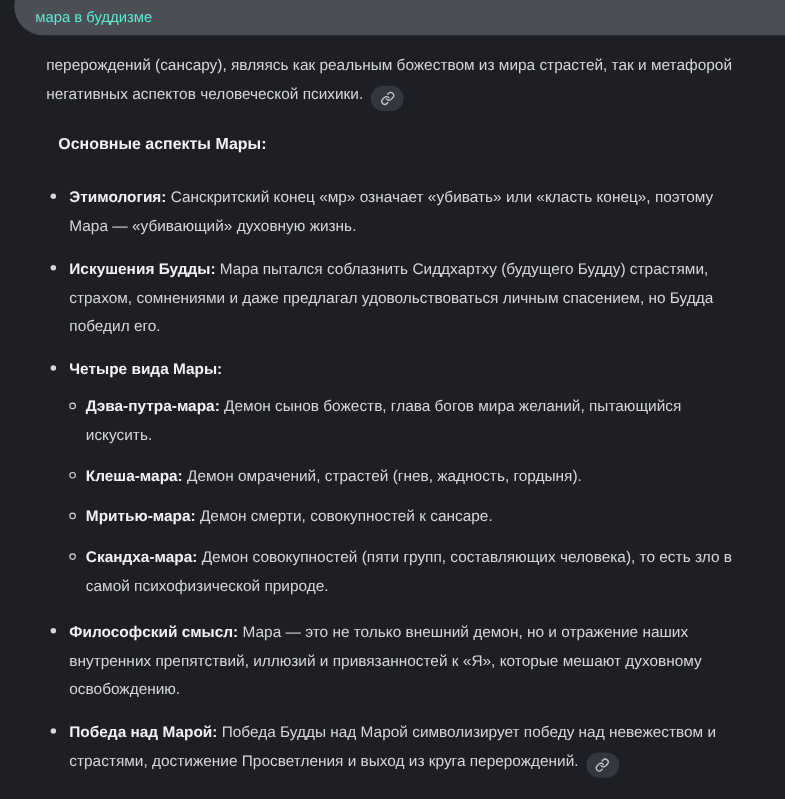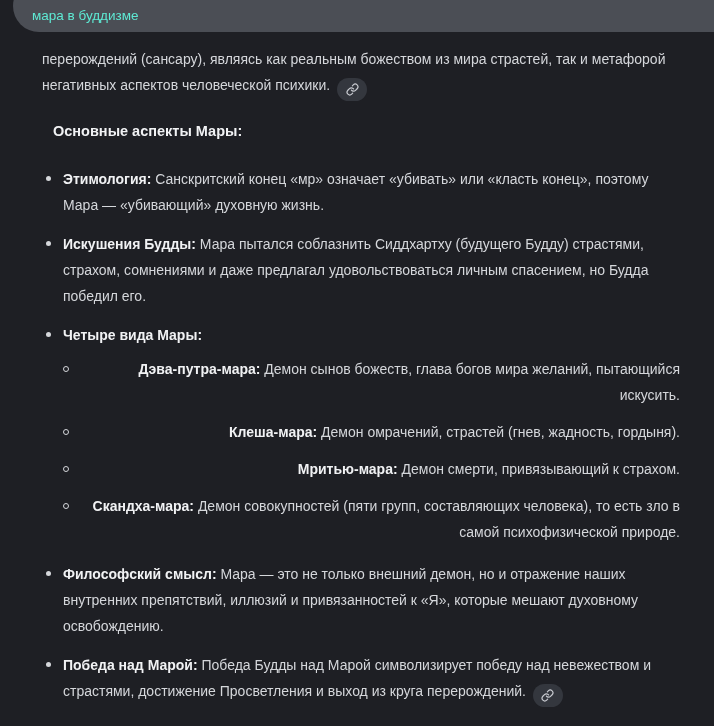--- a/index.html
+++ b/index.html
@@ -36,21 +36,21 @@
     padding: 0 24px 6px 19px;
   }
   .query-bubble .query-text {
     color: #5eead4;
     font-size: 13.5px;
     line-height: 20px;
   }
   
   .answer {
     position: absolute;
-    top: 46px; left: 0; right: 0;
+    top: 46px; left: 0; right: 12px;
     padding: 0 34px 0 42px;
   }
   .answer p.intro {
     margin: 0 0 17px 0;
   }
   .answer h3 {
     margin: 0 0 22px 11px;
     font-size: 14.5px;
     line-height: 26px;
     font-weight: 700;
@@ -79,21 +79,20 @@
   }
   ul.sub-aspects {
     list-style: none;
     margin: 8px 0 0 0;
     padding: 0;
   }
   ul.sub-aspects > li {
     position: relative;
     padding-left: 15px;
     margin-bottom: 11px;
-    text-align: right;
   }
   ul.sub-aspects > li:last-child { margin-bottom: 16px; }
   ul.sub-aspects > li::before {
     content: "";
     position: absolute;
     left: 0px; top: 10px;
     width: 4px; height: 4px;
     border-radius: 50%;
     background: transparent;
     border: 1.4px solid var(--text);
@@ -141,21 +140,21 @@
   <ul class="aspects">
 
     <li><b class="term">Этимология:</b> <span>Санскритский конец «мр» означает «убивать» или «класть конец», поэтому Мара — «убивающий» духовную жизнь.</span></li>
 
     <li><b class="term">Искушения Будды:</b> <span>Мара пытался соблазнить Сиддхартху (будущего Будду) страстями, страхом, сомнениями и даже предлагал удовольствоваться личным спасением, но Будда победил его.</span></li>
 
     <li><b class="term">Четыре вида Мары:</b>
       <ul class="sub-aspects">
         <li><b class="term">Дэва-путра-мара:</b> <span>Демон сынов божеств, глава богов мира желаний, пытающийся искусить.</span></li>
         <li><b class="term">Клеша-мара:</b> <span>Демон омрачений, страстей (гнев, жадность, гордыня).</span></li>
-        <li><b class="term">Мритью-мара:</b> <span>Демон смерти, привязывающий к страхом.</span></li>
+        <li><b class="term">Мритью-мара:</b> <span>Демон смерти, совокупностей к сансаре.</span></li>
         <li><b class="term">Скандха-мара:</b> <span>Демон совокупностей (пяти групп, составляющих человека), то есть зло в самой психофизической природе.</span></li>
       </ul>
     </li>
 
     <li><b class="term">Философский смысл:</b> <span>Мара — это не только внешний демон, но и отражение наших внутренних препятствий, иллюзий и привязанностей к «Я», которые мешают духовному освобождению.</span></li>
 
     <li><b class="term">Победа над Марой:</b> <span>Победа Будды над Марой символизирует победу над невежеством и страстями, достижение Просветления и выход из круга перерождений.</span><button class="link-chip">
           <svg viewBox="0 0 24 24">
             <path d="M10 13a5 5 0 0 0 7.54.54l3-3a5 5 0 0 0-7.07-7.07l-1.72 1.71"></path>
             <path d="M14 11a5 5 0 0 0-7.54-.54l-3 3a5 5 0 0 0 7.07 7.07l1.71-1.71"></path>

